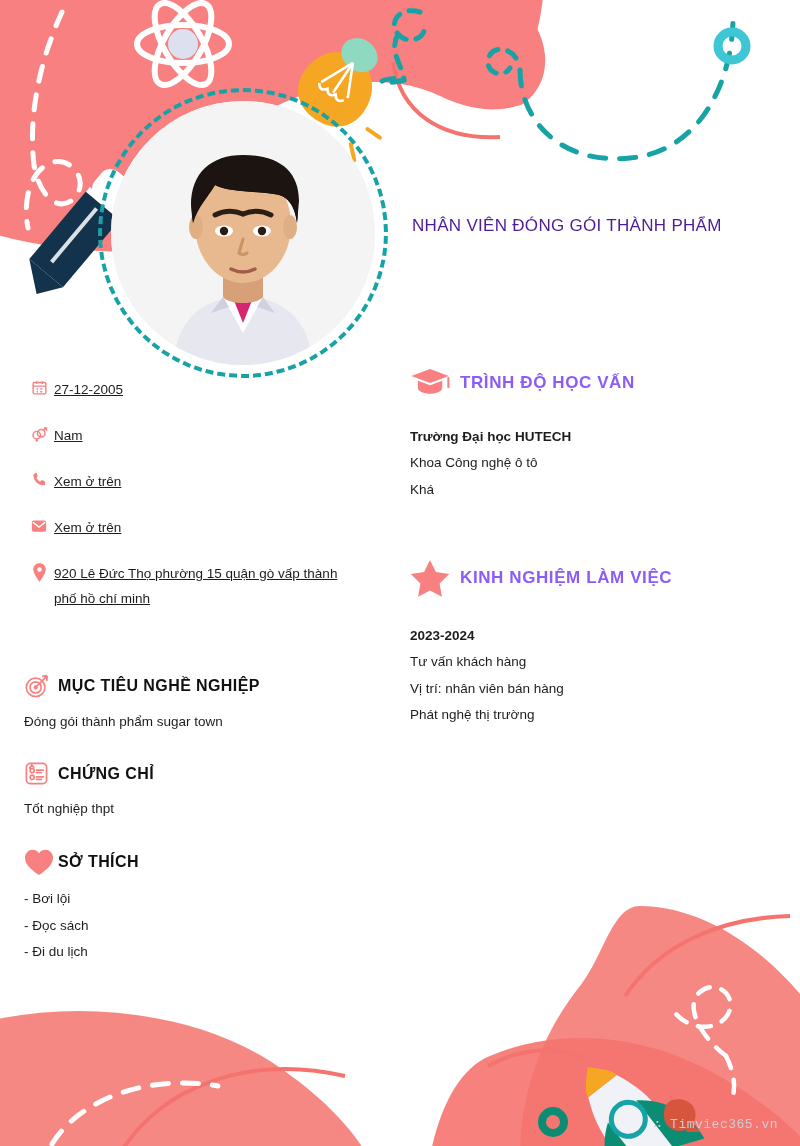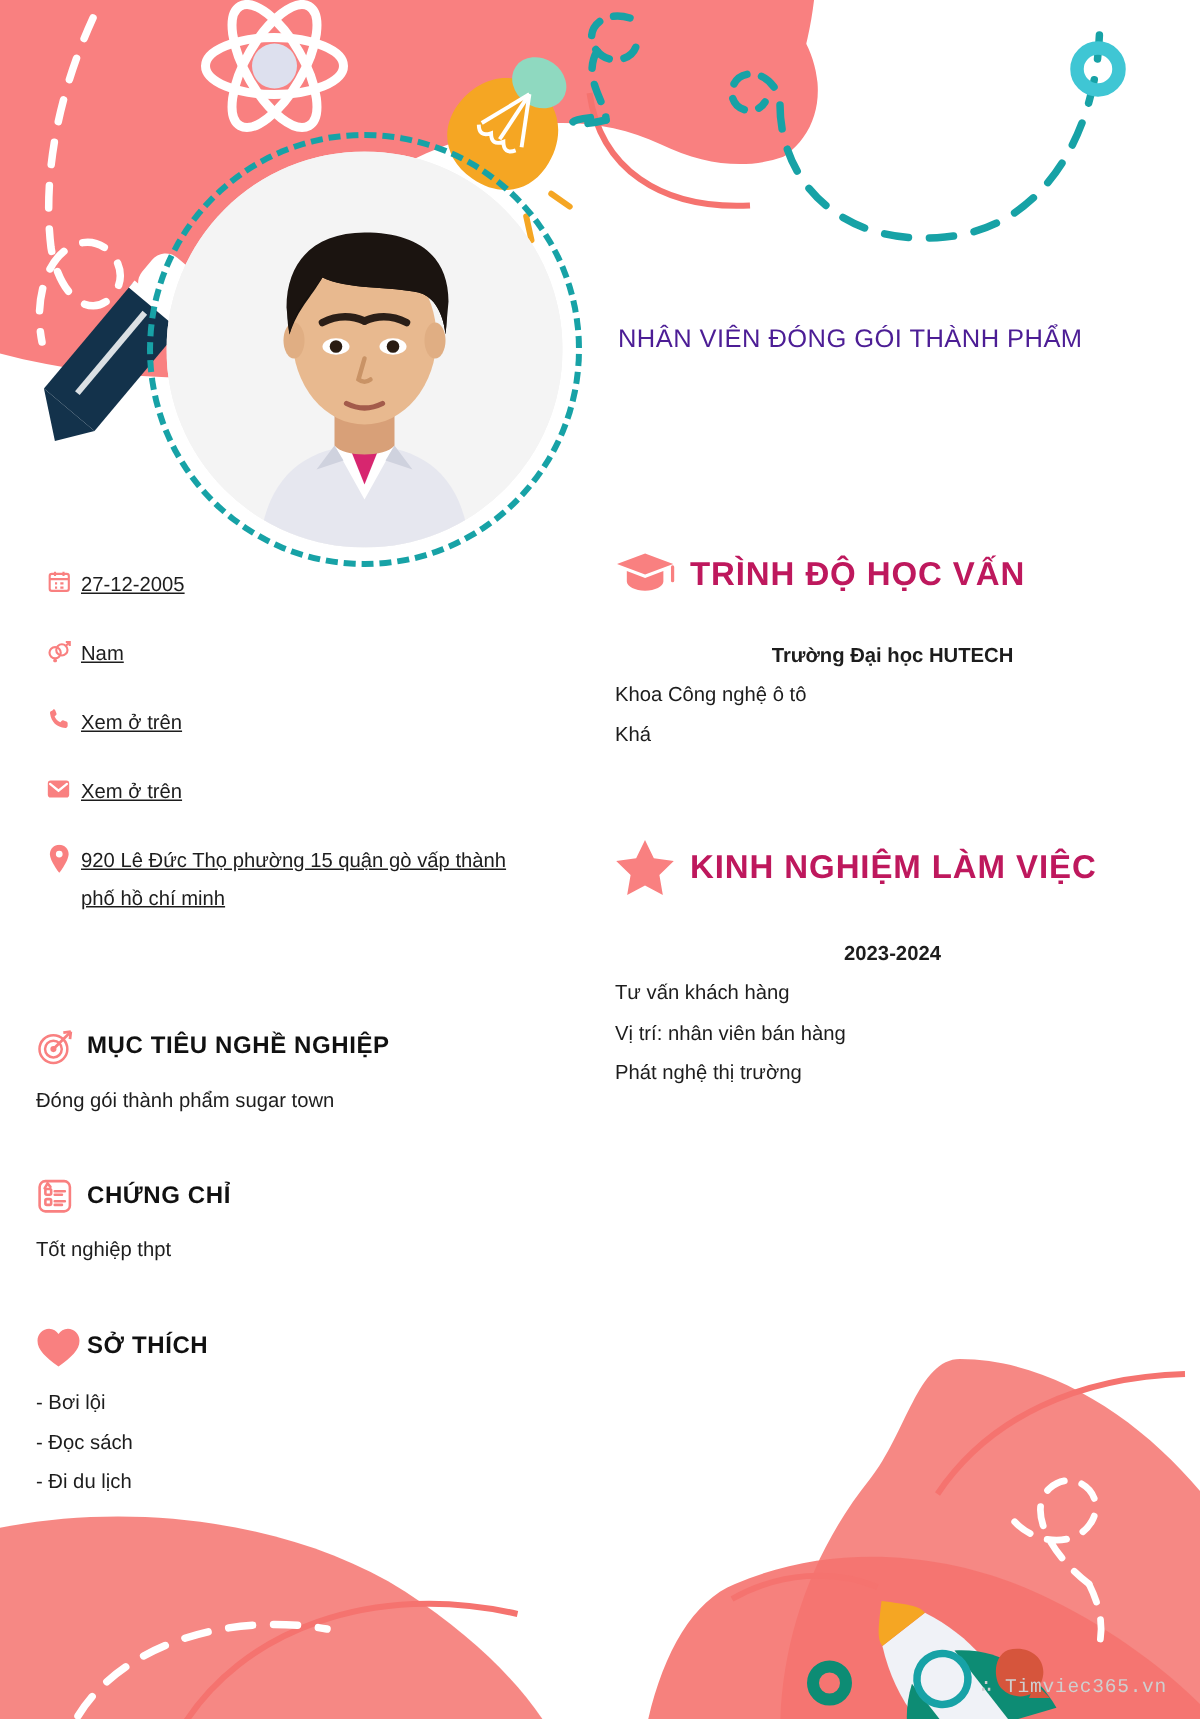--- a/index.html
+++ b/index.html
@@ -44,31 +44,31 @@
   .col-left{position:absolute;left:24px;top:378px;width:350px;}
   .col-right{position:absolute;left:410px;top:368px;width:370px;}
 
   
   .contact-row{display:flex;align-items:flex-start;margin-bottom:21px;}
   .contact-ico{width:30px;min-width:30px;display:flex;justify-content:center;
     align-items:flex-start;padding-top:1px;}
   .contact-txt{font-size:13.5px;color:#1d1d1d;line-height:1.85;text-decoration:underline;}
 
   
-  .sec-head{display:flex;align-items:center;margin-top:38px;margin-bottom:10px;}
+  .sec-head{display:flex;align-items:center;margin-top:26px;margin-bottom:10px;}
   .sec-ico{width:34px;min-width:34px;display:flex;align-items:center;justify-content:flex-start;}
   .sec-title{font-size:16px;font-weight:bold;letter-spacing:.4px;color:#111;}
 
   .body-line{font-size:13.5px;color:#1d1d1d;line-height:1.95;}
-  .body-line.b{font-weight:bold;text-align:center;}
+  .body-line.b{font-weight:bold;}
   .gap-md{height:14px;}
 
   .r-head{display:flex;align-items:center;margin-bottom:26px;}
   .r-ico{width:50px;min-width:50px;display:flex;align-items:center;}
-  .r-title{font-size:22px;font-weight:bold;letter-spacing:.6px;color:#be185d;}
+  .r-title{font-size:17px;font-weight:bold;letter-spacing:.6px;color:#8b5cf6;}
 
   .watermark{
     position:absolute;right:22px;bottom:14px;
     font-family:"Liberation Mono","DejaVu Sans Mono",monospace;
     font-size:13px;color:#cfcfcf;letter-spacing:.5px;
   }
 </style>
 </head>
 <body>
 

